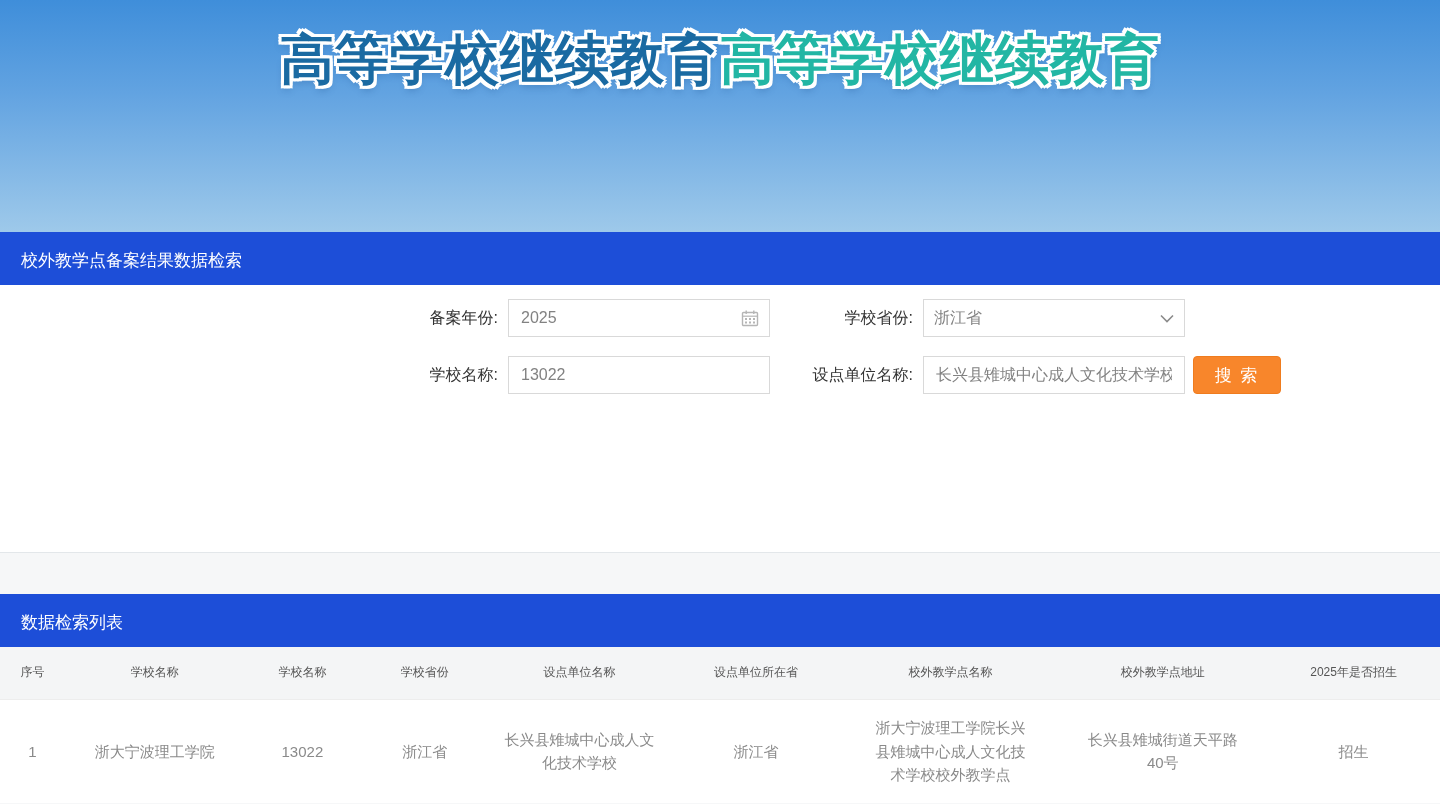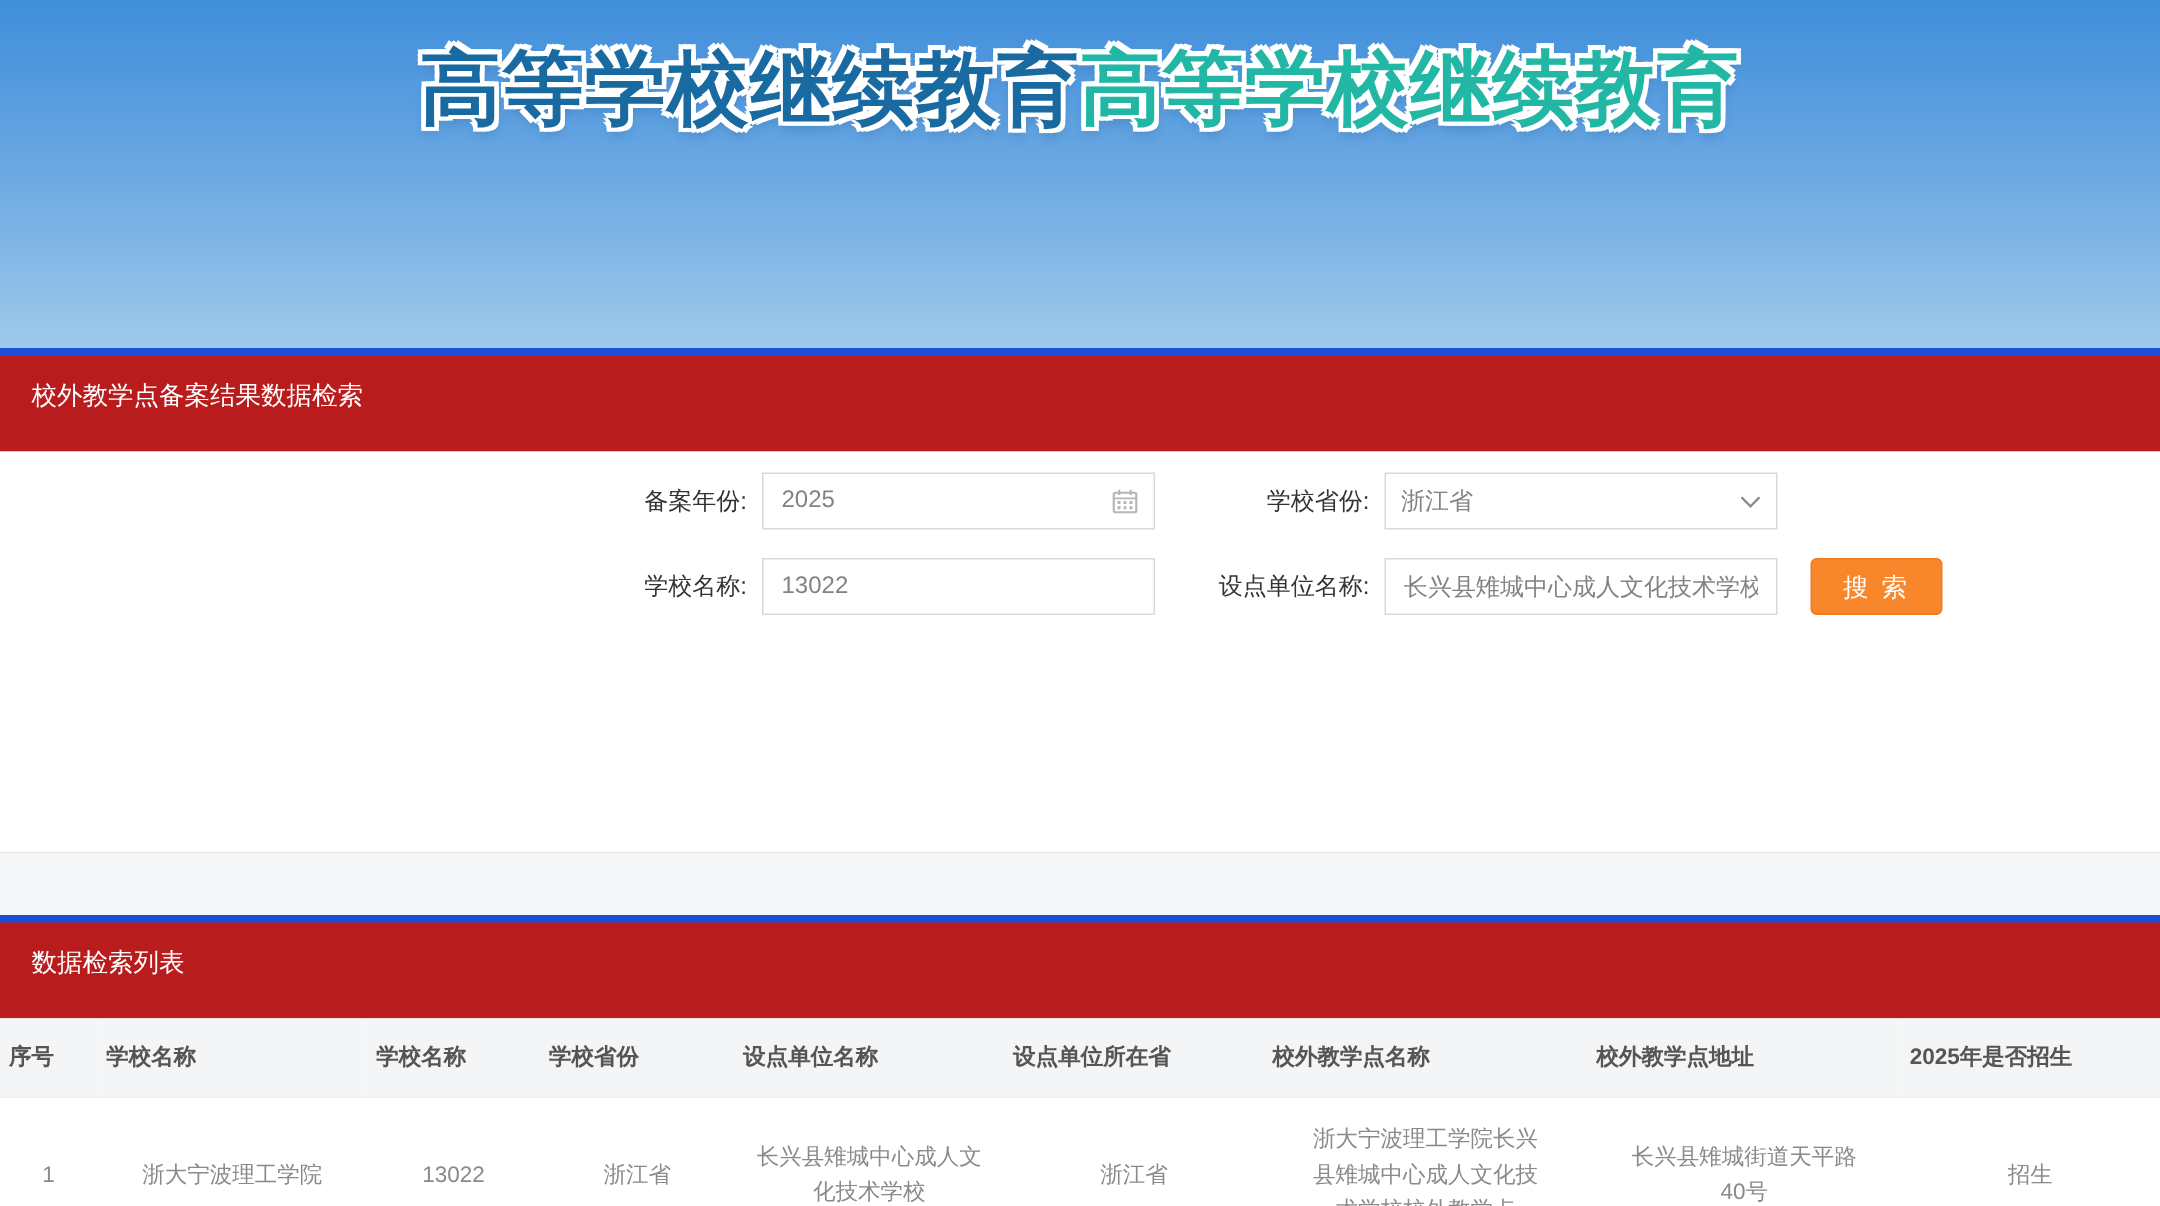--- a/index.html
+++ b/index.html
@@ -23,22 +23,22 @@
     text-shadow:
       -3px -3px 0 #fff, 3px -3px 0 #fff, -3px 3px 0 #fff, 3px 3px 0 #fff,
       -3px 0 0 #fff, 3px 0 0 #fff, 0 -3px 0 #fff, 0 3px 0 #fff,
       0 5px 7px rgba(30,80,140,.35);
   }
   .title-blue  { color:#1a6aa2; }
   .title-green { color:#22b6a4; }
 
   
   .section-bar {
-    height:69px; line-height:53px;
-    background:#b91c1c; border-top:5px solid #1d4ed8;
+    height:53px; line-height:53px;
+    background:#1d4ed8; border-top:2px solid #1d4ed8;
     color:#fff; font-size:17px; padding:0 21px;
   }
 
   
   .search-panel {
     height:268px; background:#fff;
     border-bottom:1px solid #e3e7ea;
     padding-top:14px;
   }
   .form-row { display:flex; align-items:center; height:38px; margin:0 0 19px 380px; }
@@ -53,34 +53,34 @@
     display:flex; align-items:center; padding:0 10px;
   }
   .field input {
     border:none; outline:none; flex:1; min-width:0;
     font-family:inherit; font-size:16px; color:#828282; background:transparent;
   }
   .field .icon { flex:0 0 auto; display:flex; align-items:center; }
   .select-field { cursor:pointer; }
   .select-value { flex:1; font-size:16px; color:#828282; overflow:hidden; white-space:nowrap; }
   .search-btn {
-    width:88px; height:38px; margin-left:22px;
+    width:88px; height:38px; margin-left:8px;
     background:#f8862b; border:1px solid #ef7c1e; border-radius:4px;
     color:#fff; font-size:17px; letter-spacing:2px;
     font-family:inherit; cursor:pointer;
   }
 
   
   .spacer { height:41px; background:#f6f7f8; }
 
   
   .table-panel { background:#fff; }
   table { width:100%; border-collapse:collapse; table-layout:fixed; }
   thead tr { height:52px; background:#f4f5f6; }
-  th { font-size:15px; font-weight:bold; color:#555; text-align:left; padding:0 6px; }
+  th { font-size:12px; font-weight:normal; color:#555; text-align:center; padding:0 6px; }
   tbody tr { height:104px; background:#fff; border-top:1px solid #ededed; }
   td { font-size:15px; color:#8a8a8a; text-align:center; padding:4px 6px; line-height:1.55; }
   td .wrap { display:inline-block; vertical-align:middle; }
   .w156 .wrap { max-width:156px; }
   .w160 .wrap { max-width:160px; }
 </style>
 </head>
 <body>
 
 <div class="banner">

